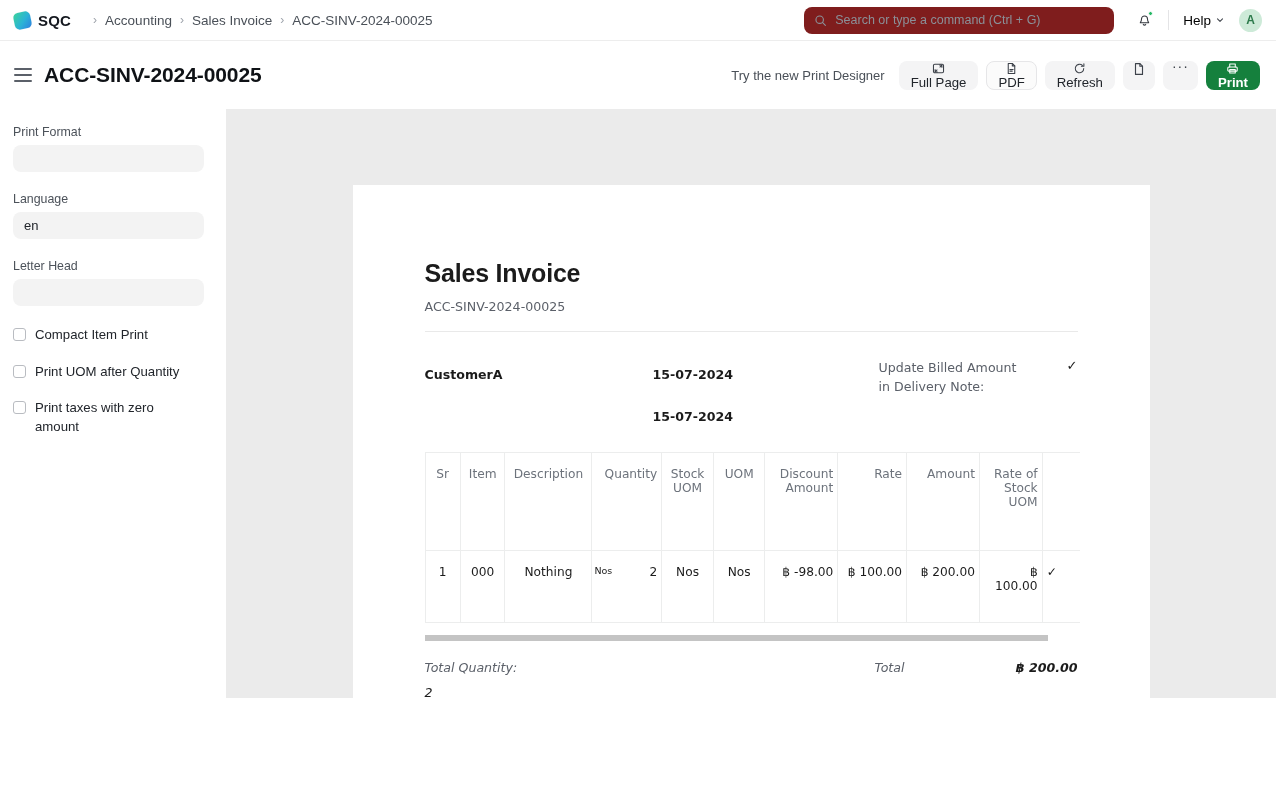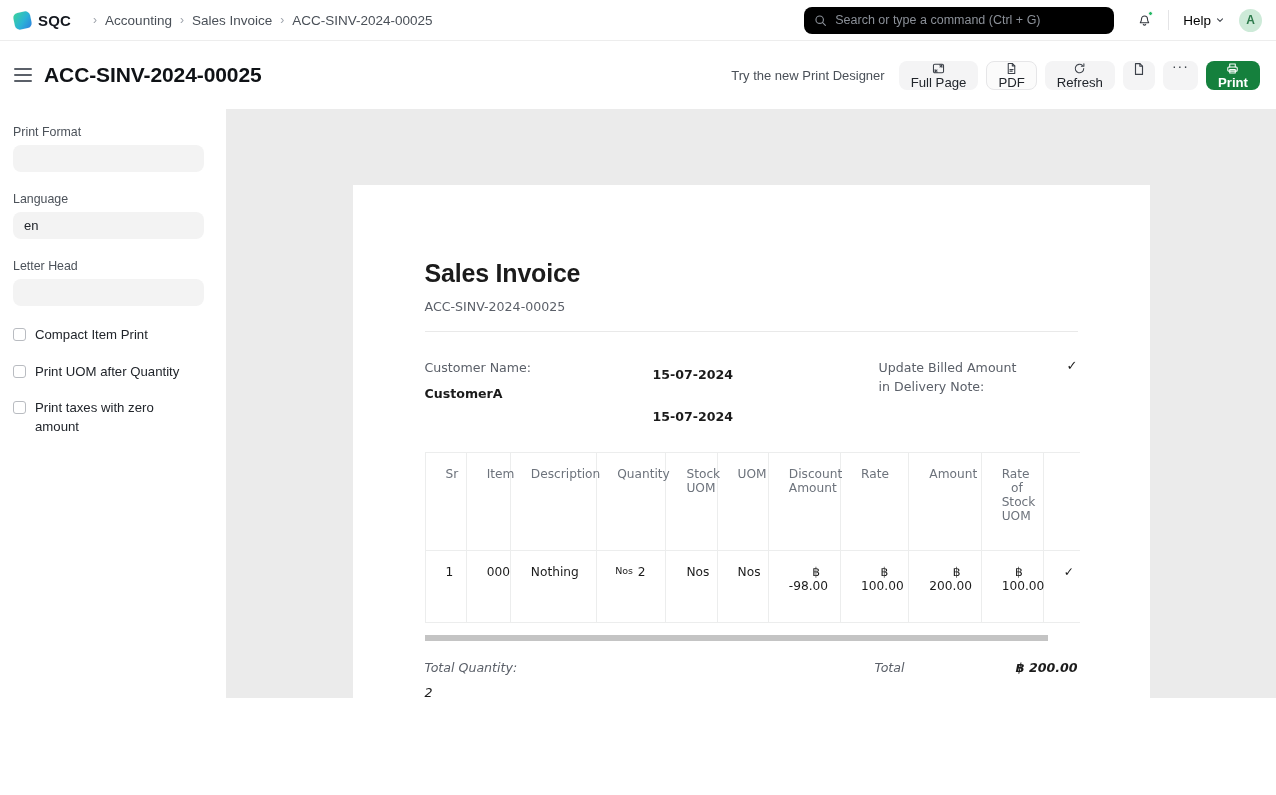--- a/index.html
+++ b/index.html
@@ -41,21 +41,21 @@
     font-size: 13.5px; color: #4a5058; white-space: nowrap;
   }
   .crumb.last { color: #4a5058; }
 
   .nav-right {
     margin-left: auto;
     display: flex; align-items: center; gap: 0;
   }
   .searchbox {
     width: 310px; height: 27px;
-    background: #000000;
+    background: #7f1d1d;
     border-radius: 8px;
     display: flex; align-items: center;
     padding: 0 10px; gap: 8px;
   }
   .searchbox .ph { font-size: 12.5px; color: #8b9098; }
   .bell-wrap { margin-left: 20px; position: relative; width: 20px; height: 20px;
     display:flex; align-items:center; justify-content:center; }
   .bell-dot {
     position: absolute; top: 1px; right: 1px;
     width: 5px; height: 5px; border-radius: 50%;
@@ -178,21 +178,21 @@
   .tick { font-size: 13px; color: #1b1b1b; line-height: 16px; }
 
   
   .tbl-wrap { margin-top: 28px; width: 655px; overflow: hidden; }
   table.items { border-collapse: collapse; table-layout: fixed; width: 770px; }
   table.items th, table.items td {
     border: 1px solid #eceded;
     font-weight: normal;
     font-size: 12.2px;
     vertical-align: top;
-    padding: 14px 20px;
+    padding: 14px 4px;
   }
   table.items th { color: #6d737c; height: 98px; }
   table.items td { color: #1b1b1b; height: 72px; }
   th.c-sr, td.c-sr { width: 35px; text-align:center; }
   th.c-item, td.c-item { width: 44px; text-align:center; }
   th.c-desc, td.c-desc { width: 86px; text-align:center; }
   th.c-qty, td.c-qty { width: 69px; text-align:right; }
   th.c-suom, td.c-suom { width: 51px; text-align:center; }
   th.c-uom, td.c-uom { width: 51px; text-align:center; }
   th.c-disc, td.c-disc { width: 72px; text-align:right; }
@@ -378,21 +378,20 @@
 
   <main class="preview">
     <div class="sheet">
 
       <h2 class="inv-title">Sales Invoice</h2>
       <div class="inv-sub">ACC-SINV-2024-00025</div>
       <div class="hr-top"></div>
 
       <div class="hdr-grid">
         <div>
-          <div class="hdr-lbl">Customer Name:</div>
           <div class="hdr-val">CustomerA</div>
         </div>
         <div>
           <div class="hdr-val">15-07-2024</div>
           <div class="hdr-grp2">
             <div class="hdr-val">15-07-2024</div>
           </div>
         </div>
         <div class="chk-right">
           <div class="hdr-lbl">Update Billed Amount in Delivery Note:</div>

